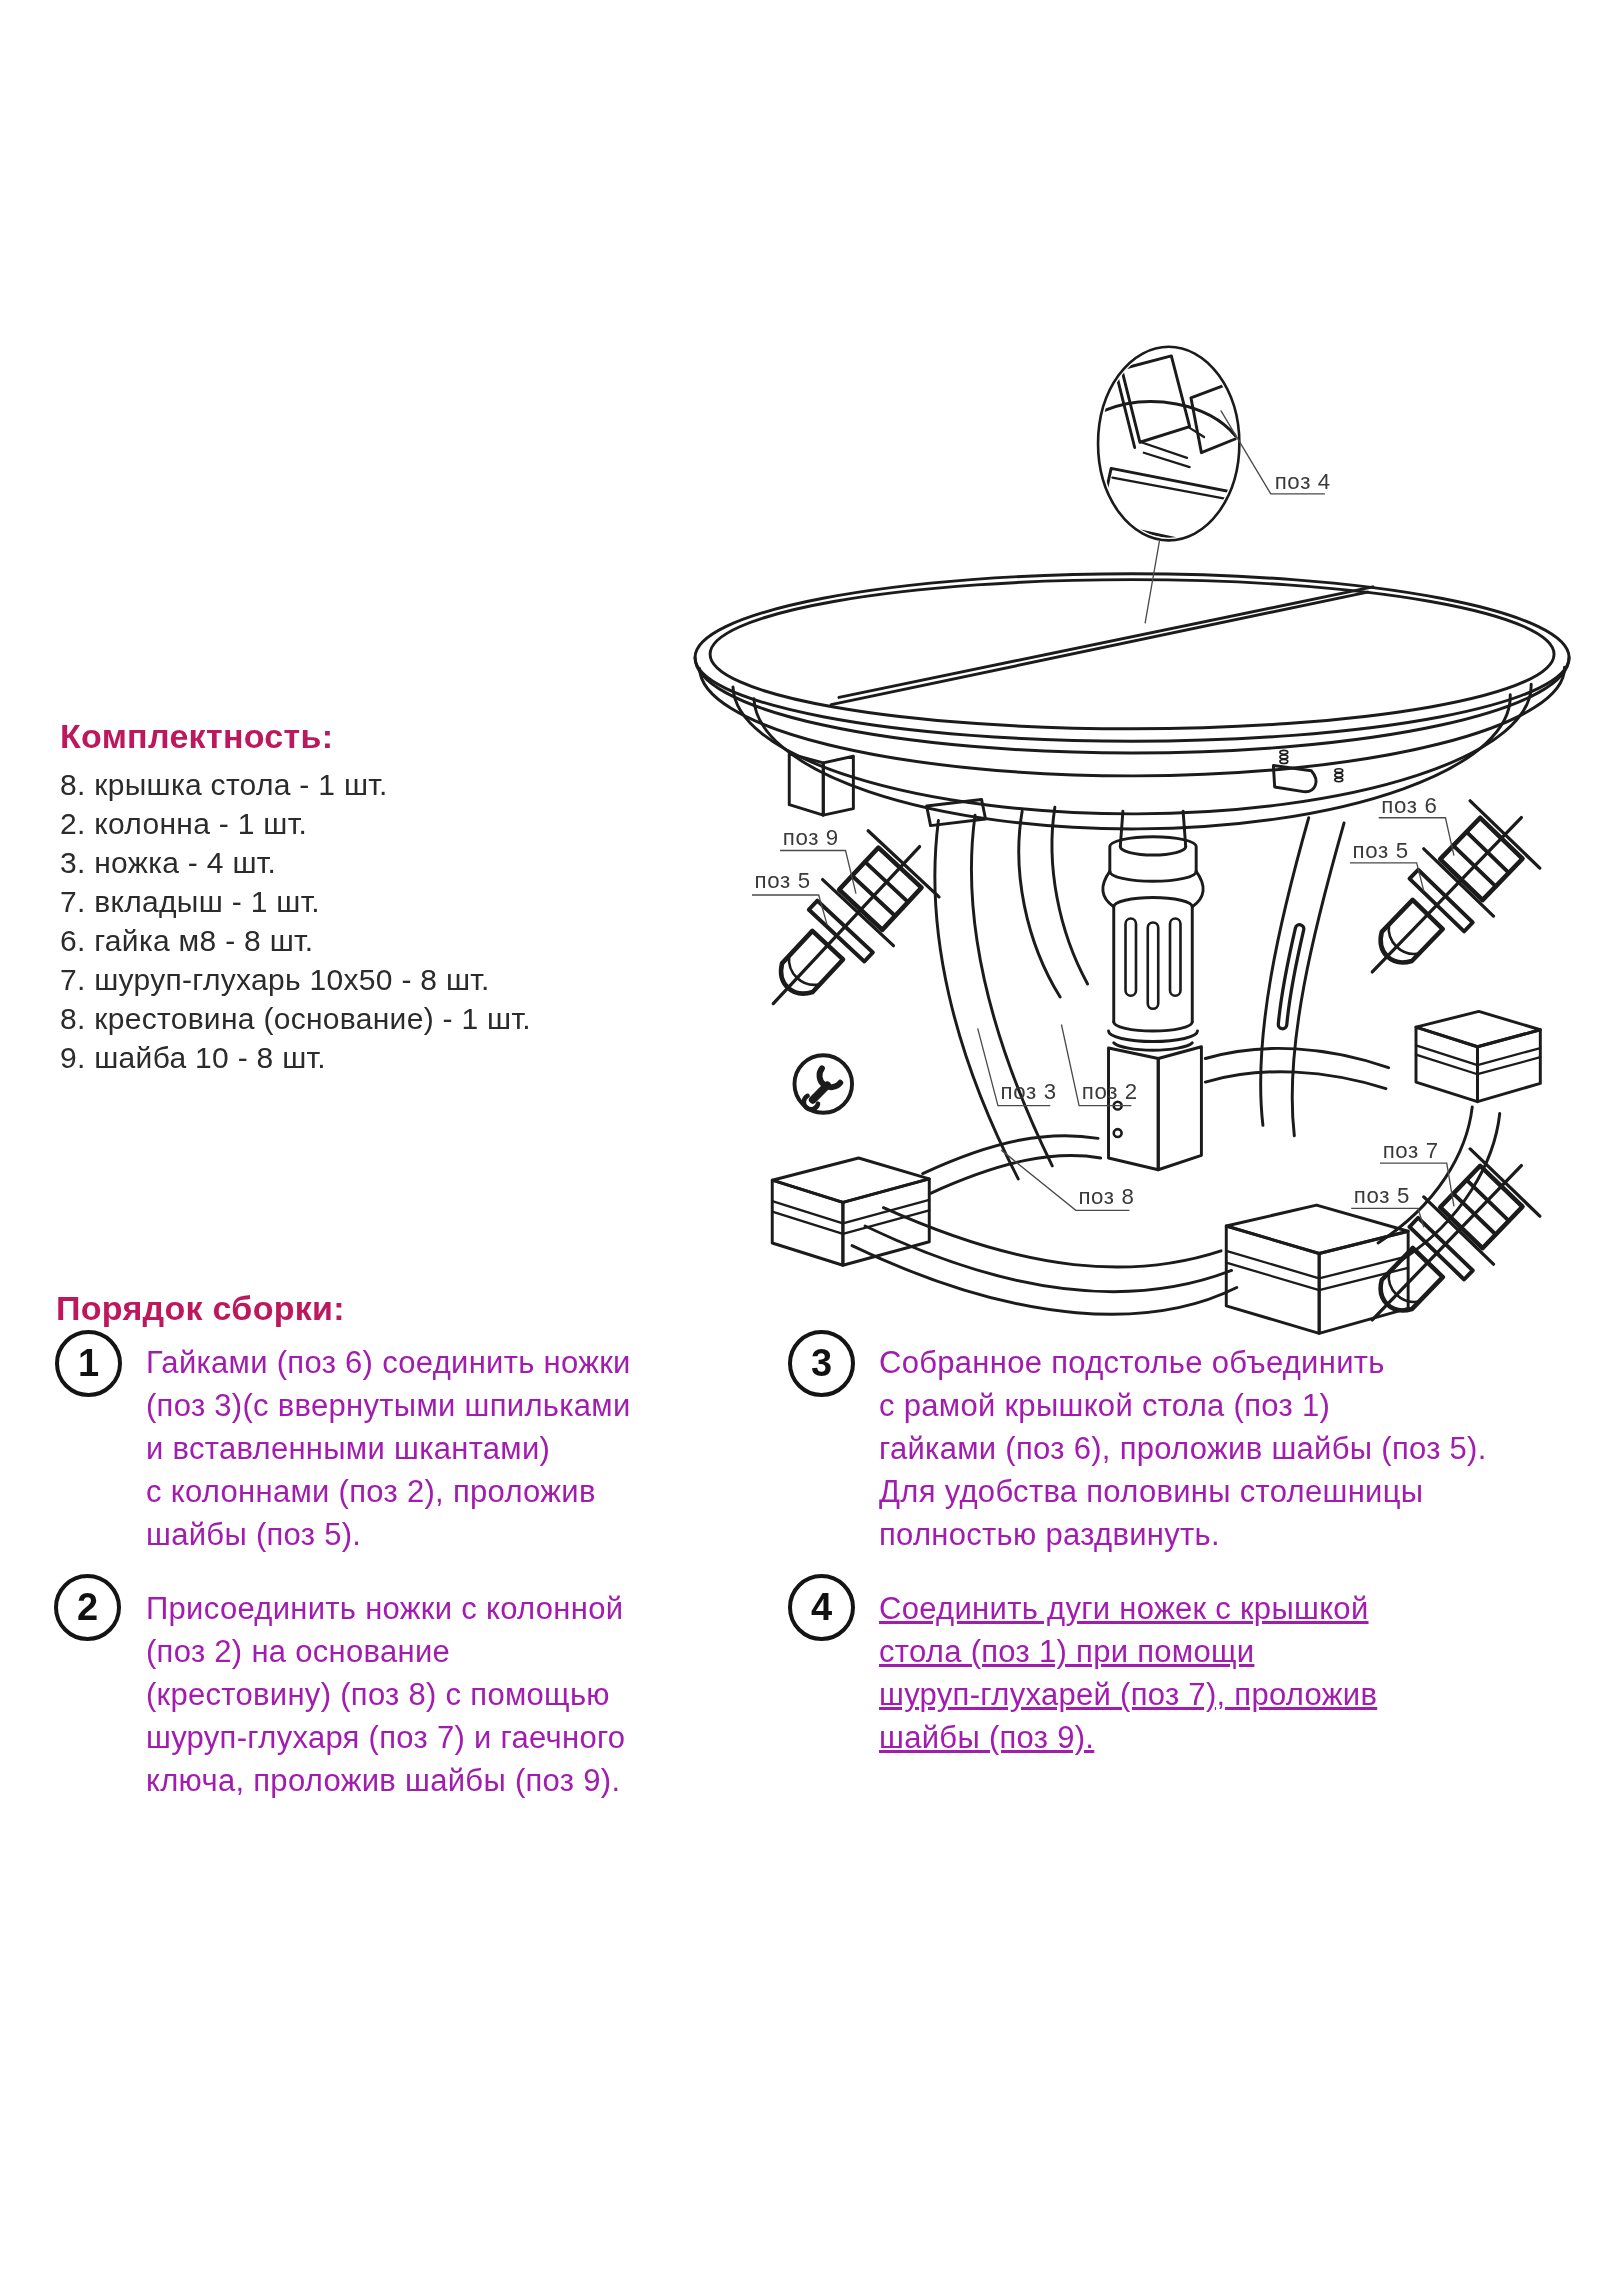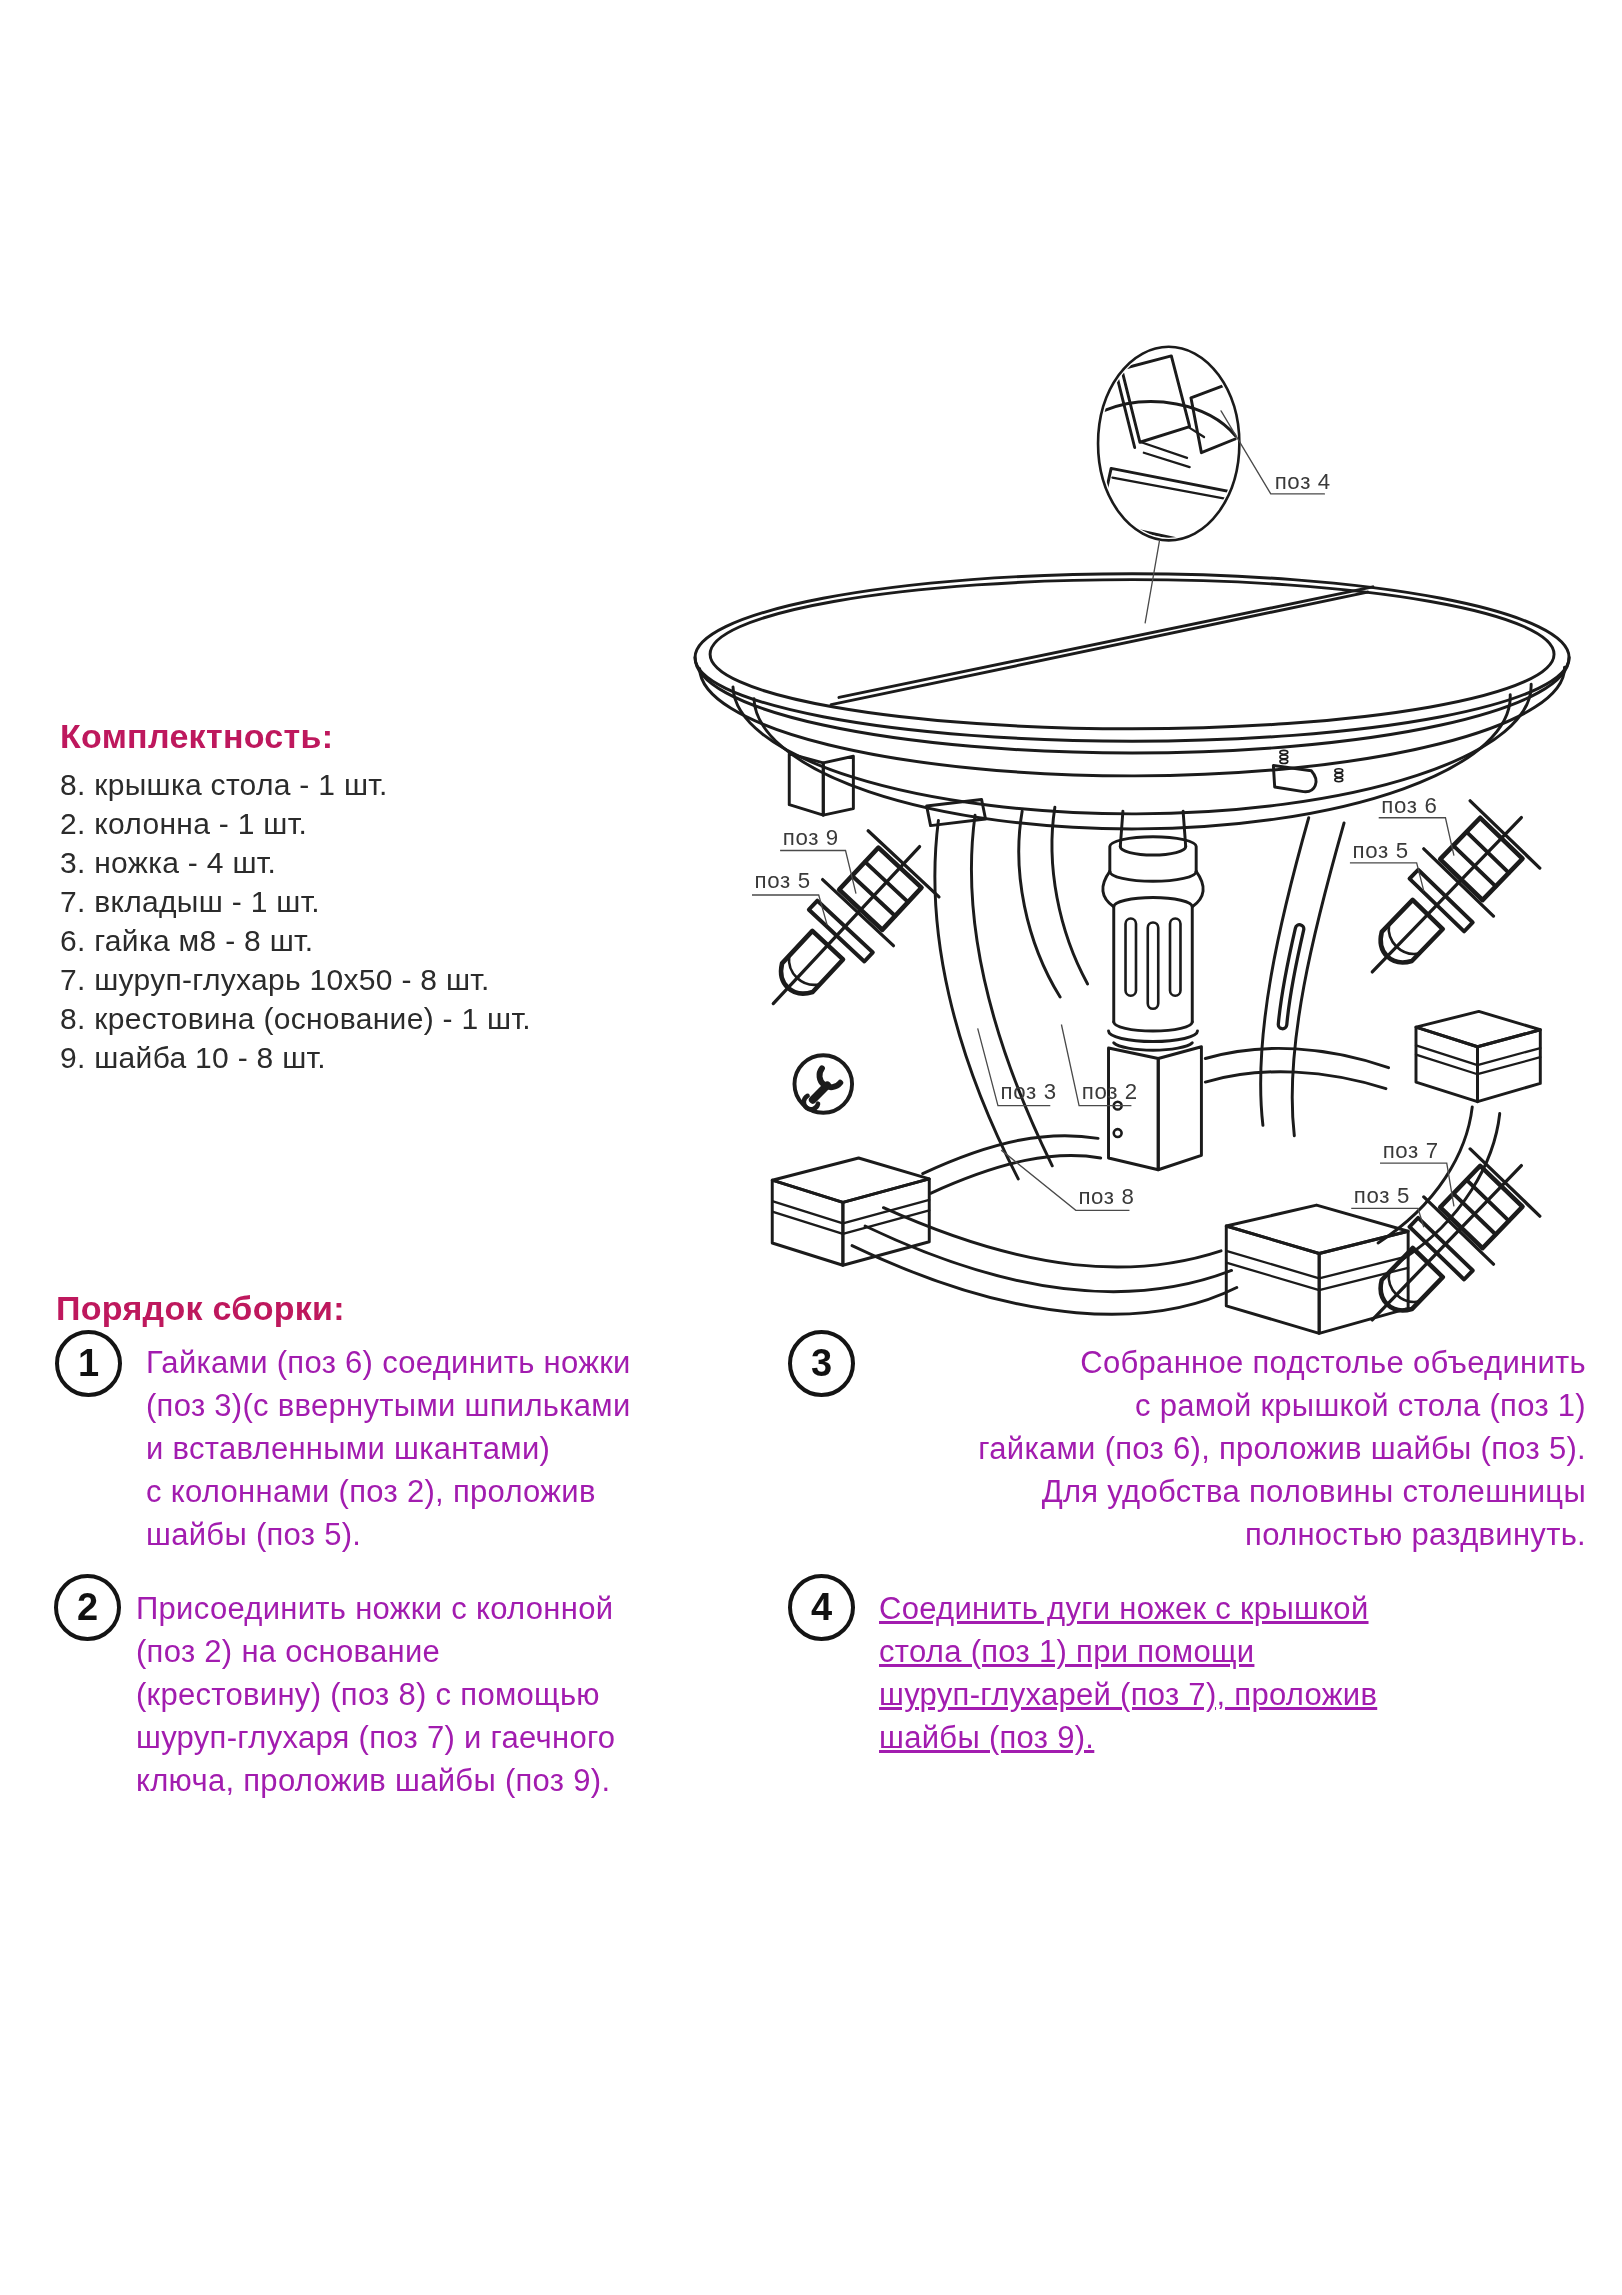--- a/index.html
+++ b/index.html
@@ -61,30 +61,30 @@
   </div>
   <div class="abs step-text" style="left:146px;top:1341px;width:667px;">Гайками (поз 6) соединить ножки
 (поз 3)(с ввернутыми шпильками
 и вставленными шкантами)
 с колоннами (поз 2), проложив
 шайбы (поз 5).</div>
 
   <div class="abs step-circle" style="left:54px;top:1574px;">
     <span>2</span>
   </div>
-  <div class="abs step-text" style="left:136px;top:1587px;width:667px;">Присоединить ножки с колонной
+  <div class="abs step-text" style="left:146px;top:1587px;width:667px;">Присоединить ножки с колонной
 (поз 2) на основание
 (крестовину) (поз 8) с помощью
 шуруп-глухаря (поз 7) и гаечного
 ключа, проложив шайбы (поз 9).</div>
 
   <div class="abs step-circle" style="left:788px;top:1330px;">
     <span>3</span>
   </div>
-  <div class="abs step-text" style="left:879px;top:1341px;width:707px;text-align:right;">Собранное подстолье объединить
+  <div class="abs step-text" style="left:879px;top:1341px;width:707px;">Собранное подстолье объединить
 с рамой крышкой стола (поз 1)
 гайками (поз 6), проложив шайбы (поз 5).
 Для удобства половины столешницы
 полностью раздвинуть.</div>
 
   <div class="abs step-circle" style="left:788px;top:1574px;">
     <span>4</span>
   </div>
   <div class="abs step-text" style="left:879px;top:1587px;width:707px;text-decoration:underline;">Соединить дуги ножек с крышкой
 стола (поз 1) при помощи

